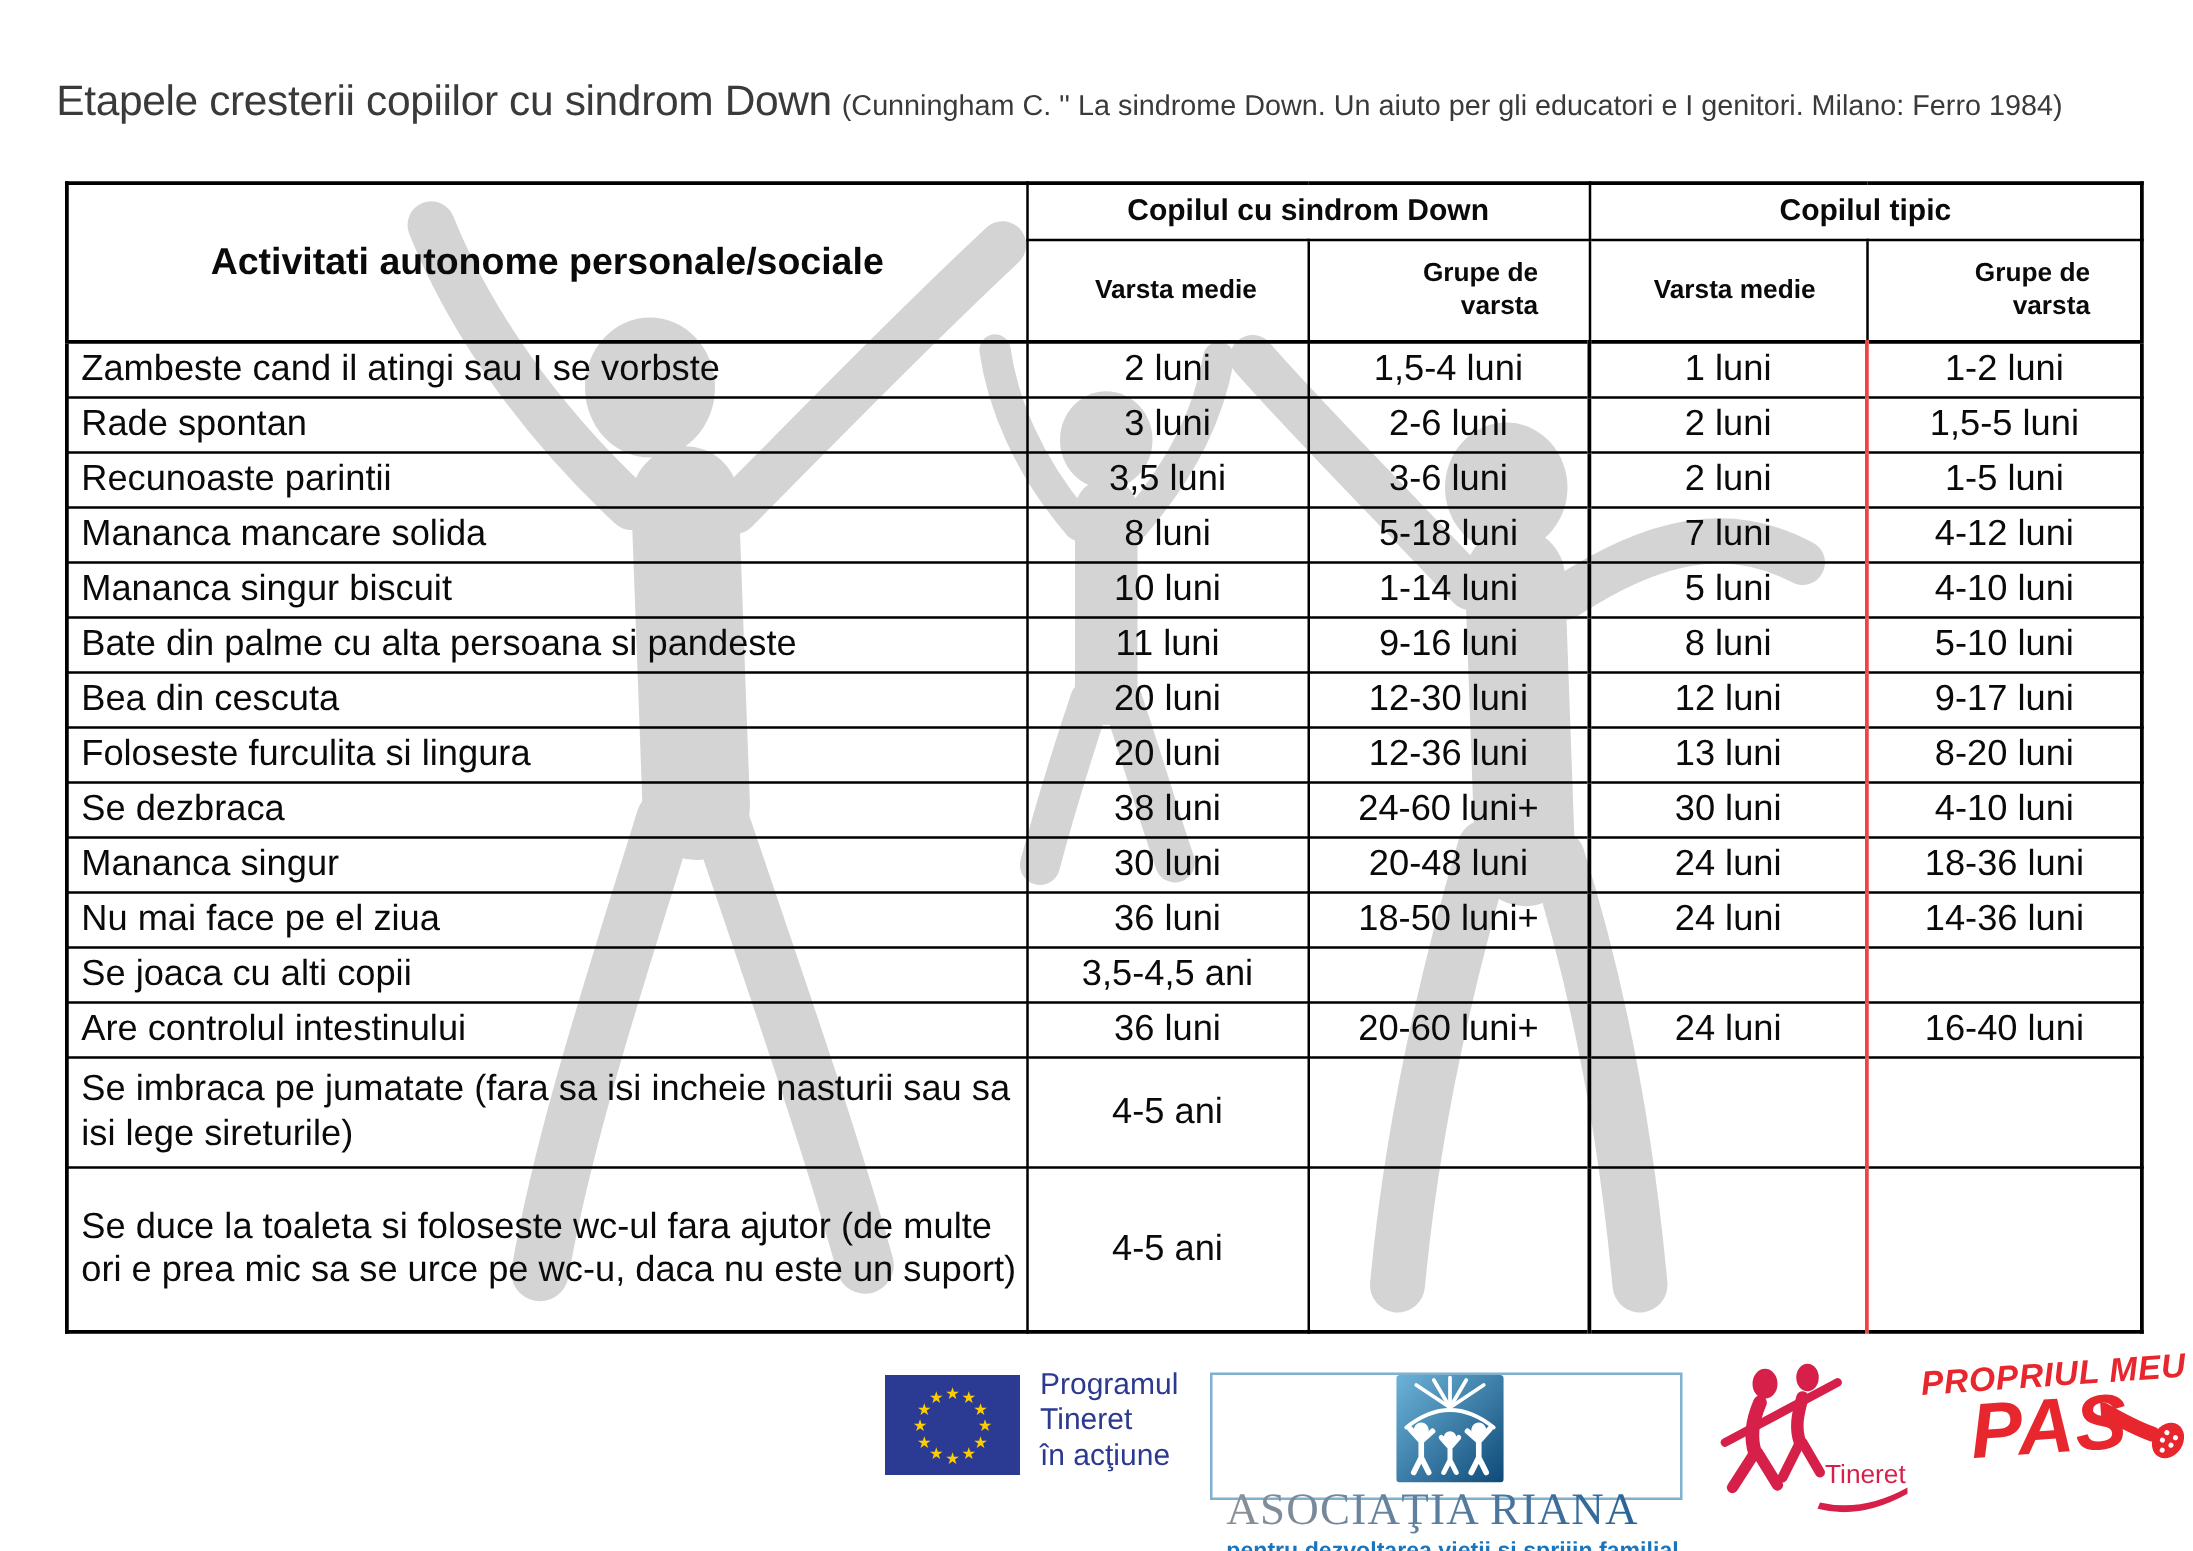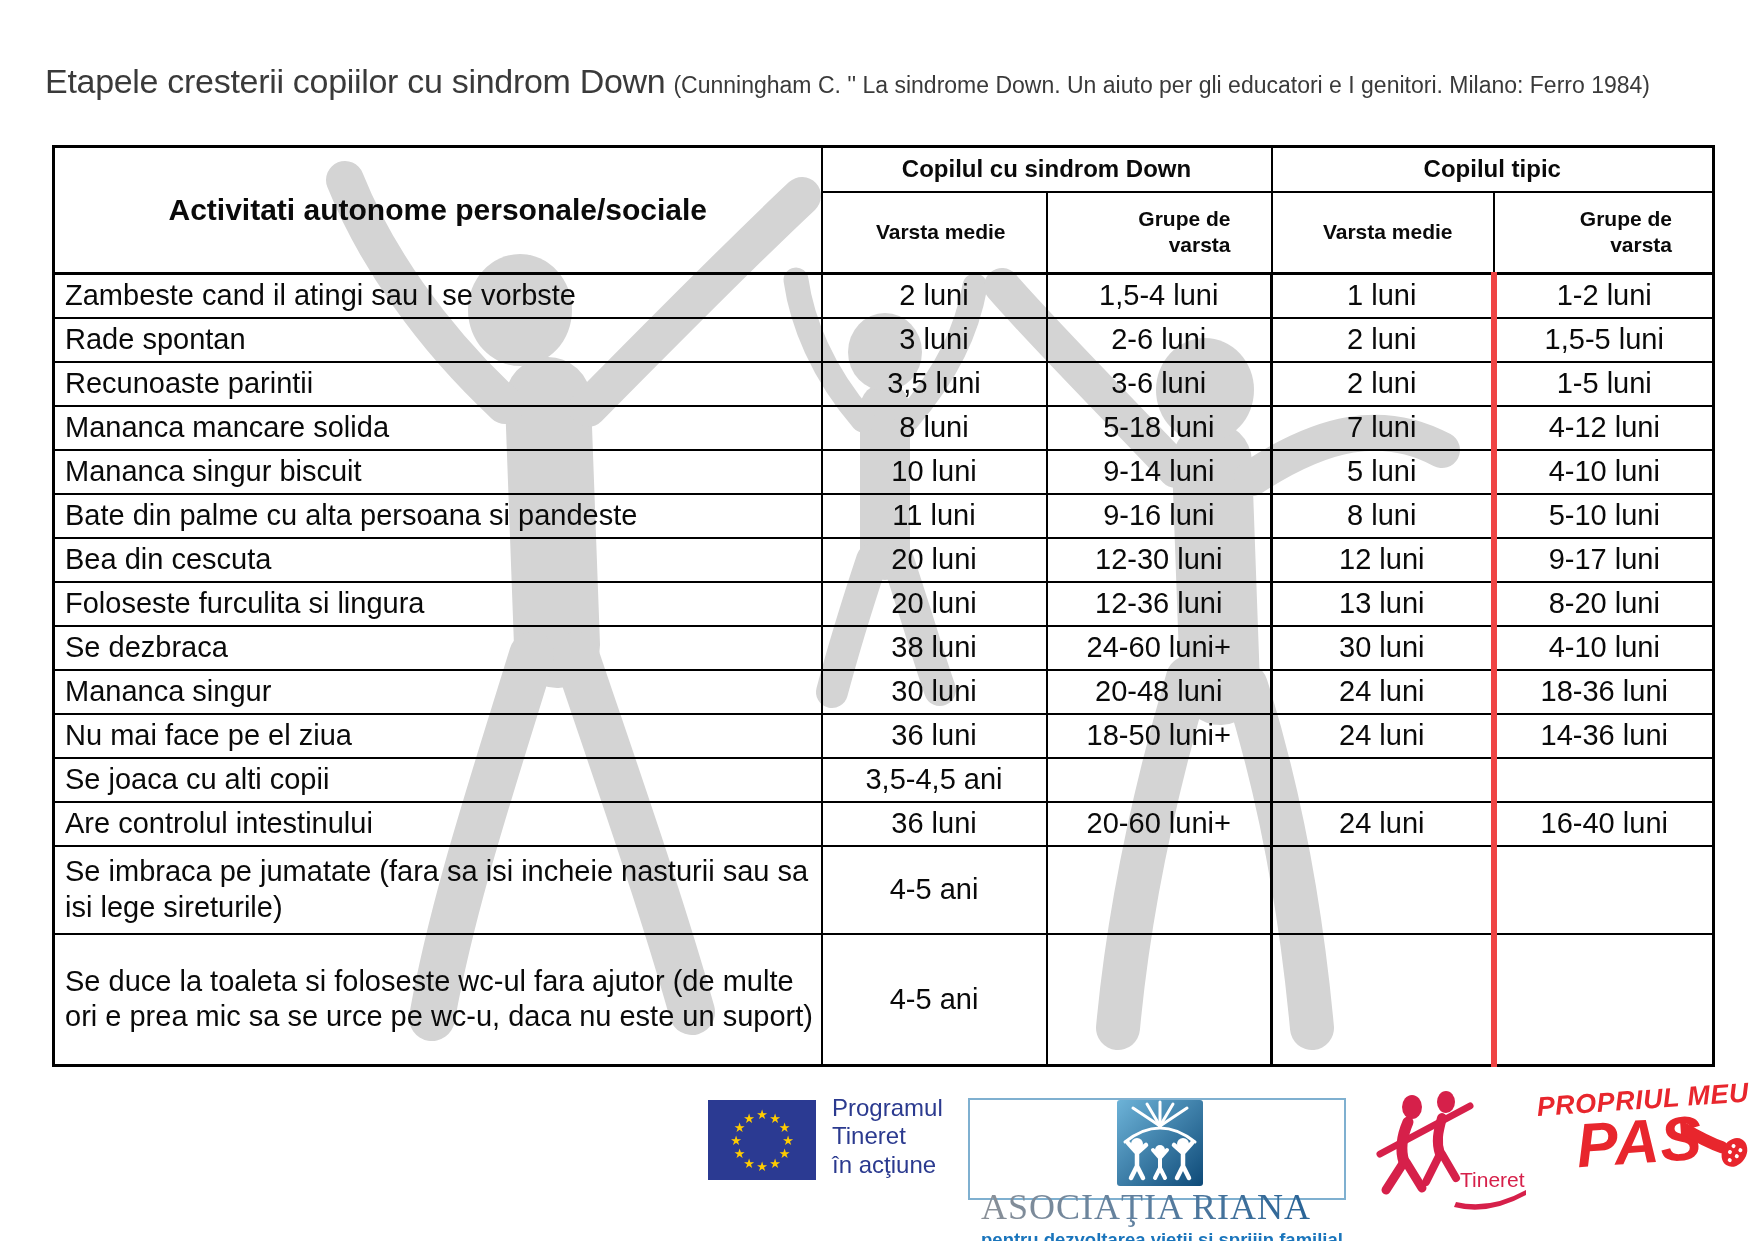--- a/index.html
+++ b/index.html
@@ -28,21 +28,21 @@
   th.group { font-size:24px; font-weight:bold; text-align:center; vertical-align:middle; }
   th.sub { font-size:21px; font-weight:bold; text-align:right; vertical-align:middle; padding:2px 40px; line-height:1.25; }
   th.sep-l, td.sep-l { border-left:3px solid #000; }
   tbody tr { height:44px; }
   tbody tr:nth-child(14) { height:88px; }
   tbody tr:nth-child(15) { height:132px; }
   tbody td { font-size:29px; vertical-align:middle; line-height:1.22; }
   tbody td.activity { text-align:left; padding:2px 6px 2px 10px; }
   tbody td.val { text-align:center; padding:2px 4px; }
   tbody td:nth-child(5) { border-left:1px solid #9a9a9a; }
-  tbody td:nth-child(4) { border-right:6px solid #ef4444; border-left:3px solid #000; }
+  tbody td:nth-child(4) { border-right:3px solid #ef4444; border-left:3px solid #000; }
   
   .footer-item { position:absolute; z-index:2; }
   .eu-block { left:708px; top:1100px; display:flex; align-items:flex-start; }
   .eu-flag { display:block; }
   .eu-text { margin-left:16px; margin-top:-6px; font-size:24px; line-height:1.18; color:var(--program-text,#2b3a8f); }
   .riana-box {
     left:968px; top:1098px; width:374px; height:98px;
     border:2px solid #7fb0d0; background:#ffffff; display:flex; align-items:center;flex-direction:column;
   }
   .riana-icon { margin-left:5px; flex:0 0 auto; }
@@ -143,21 +143,21 @@
         <tr>
           <td class="activity">Mananca mancare solida</td>
           <td class="val">8 luni</td>
           <td class="val">5-18 luni</td>
           <td class="val">7 luni</td>
           <td class="val">4-12 luni</td>
         </tr>
         <tr>
           <td class="activity">Mananca singur biscuit</td>
           <td class="val">10 luni</td>
-          <td class="val">9-14 luni</td>
+          <td class="val">1-14 luni</td>
           <td class="val">5 luni</td>
           <td class="val">4-10 luni</td>
         </tr>
         <tr>
           <td class="activity">Bate din palme cu alta persoana si pandeste</td>
           <td class="val">11 luni</td>
           <td class="val">9-16 luni</td>
           <td class="val">8 luni</td>
           <td class="val">5-10 luni</td>
         </tr>

